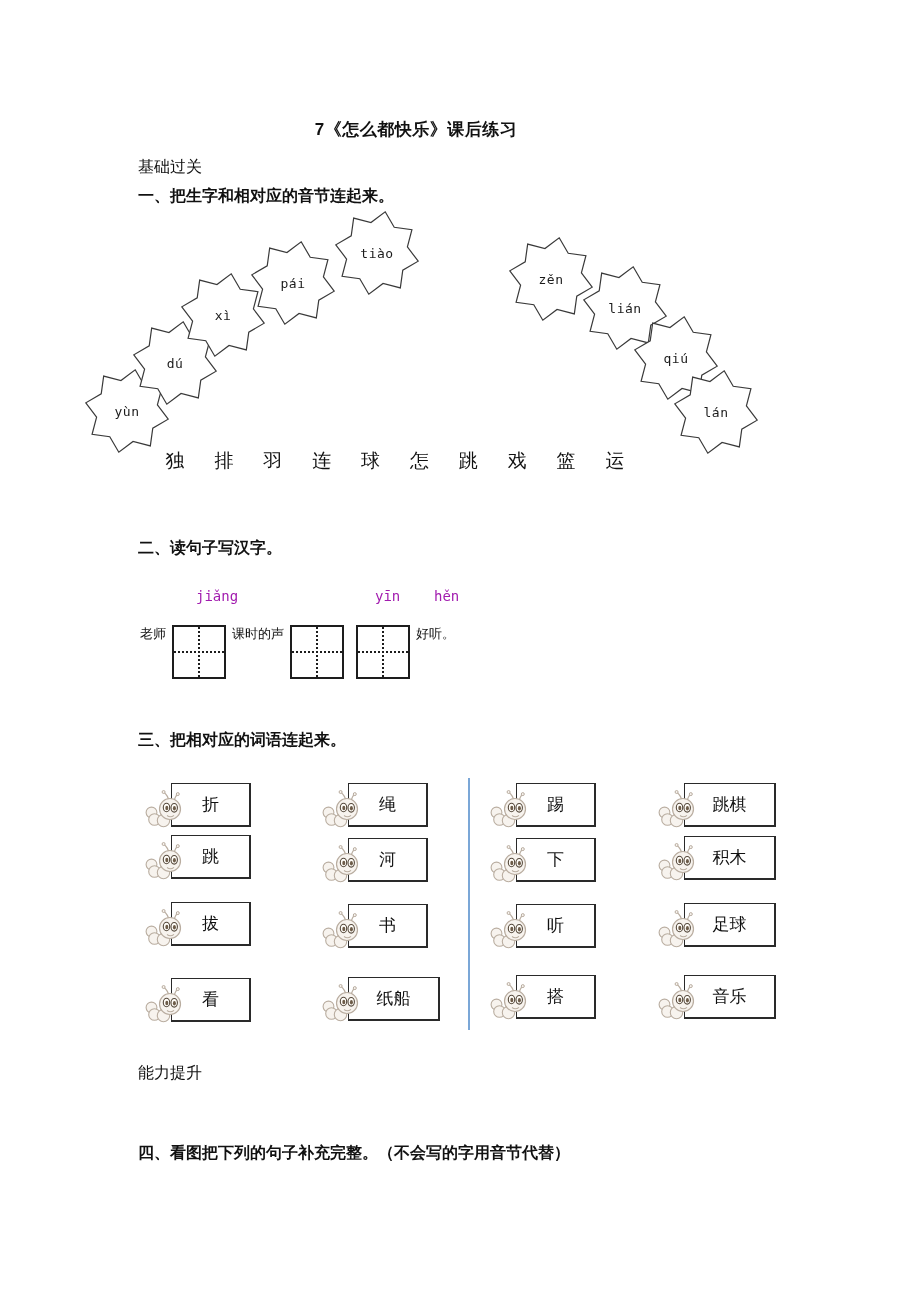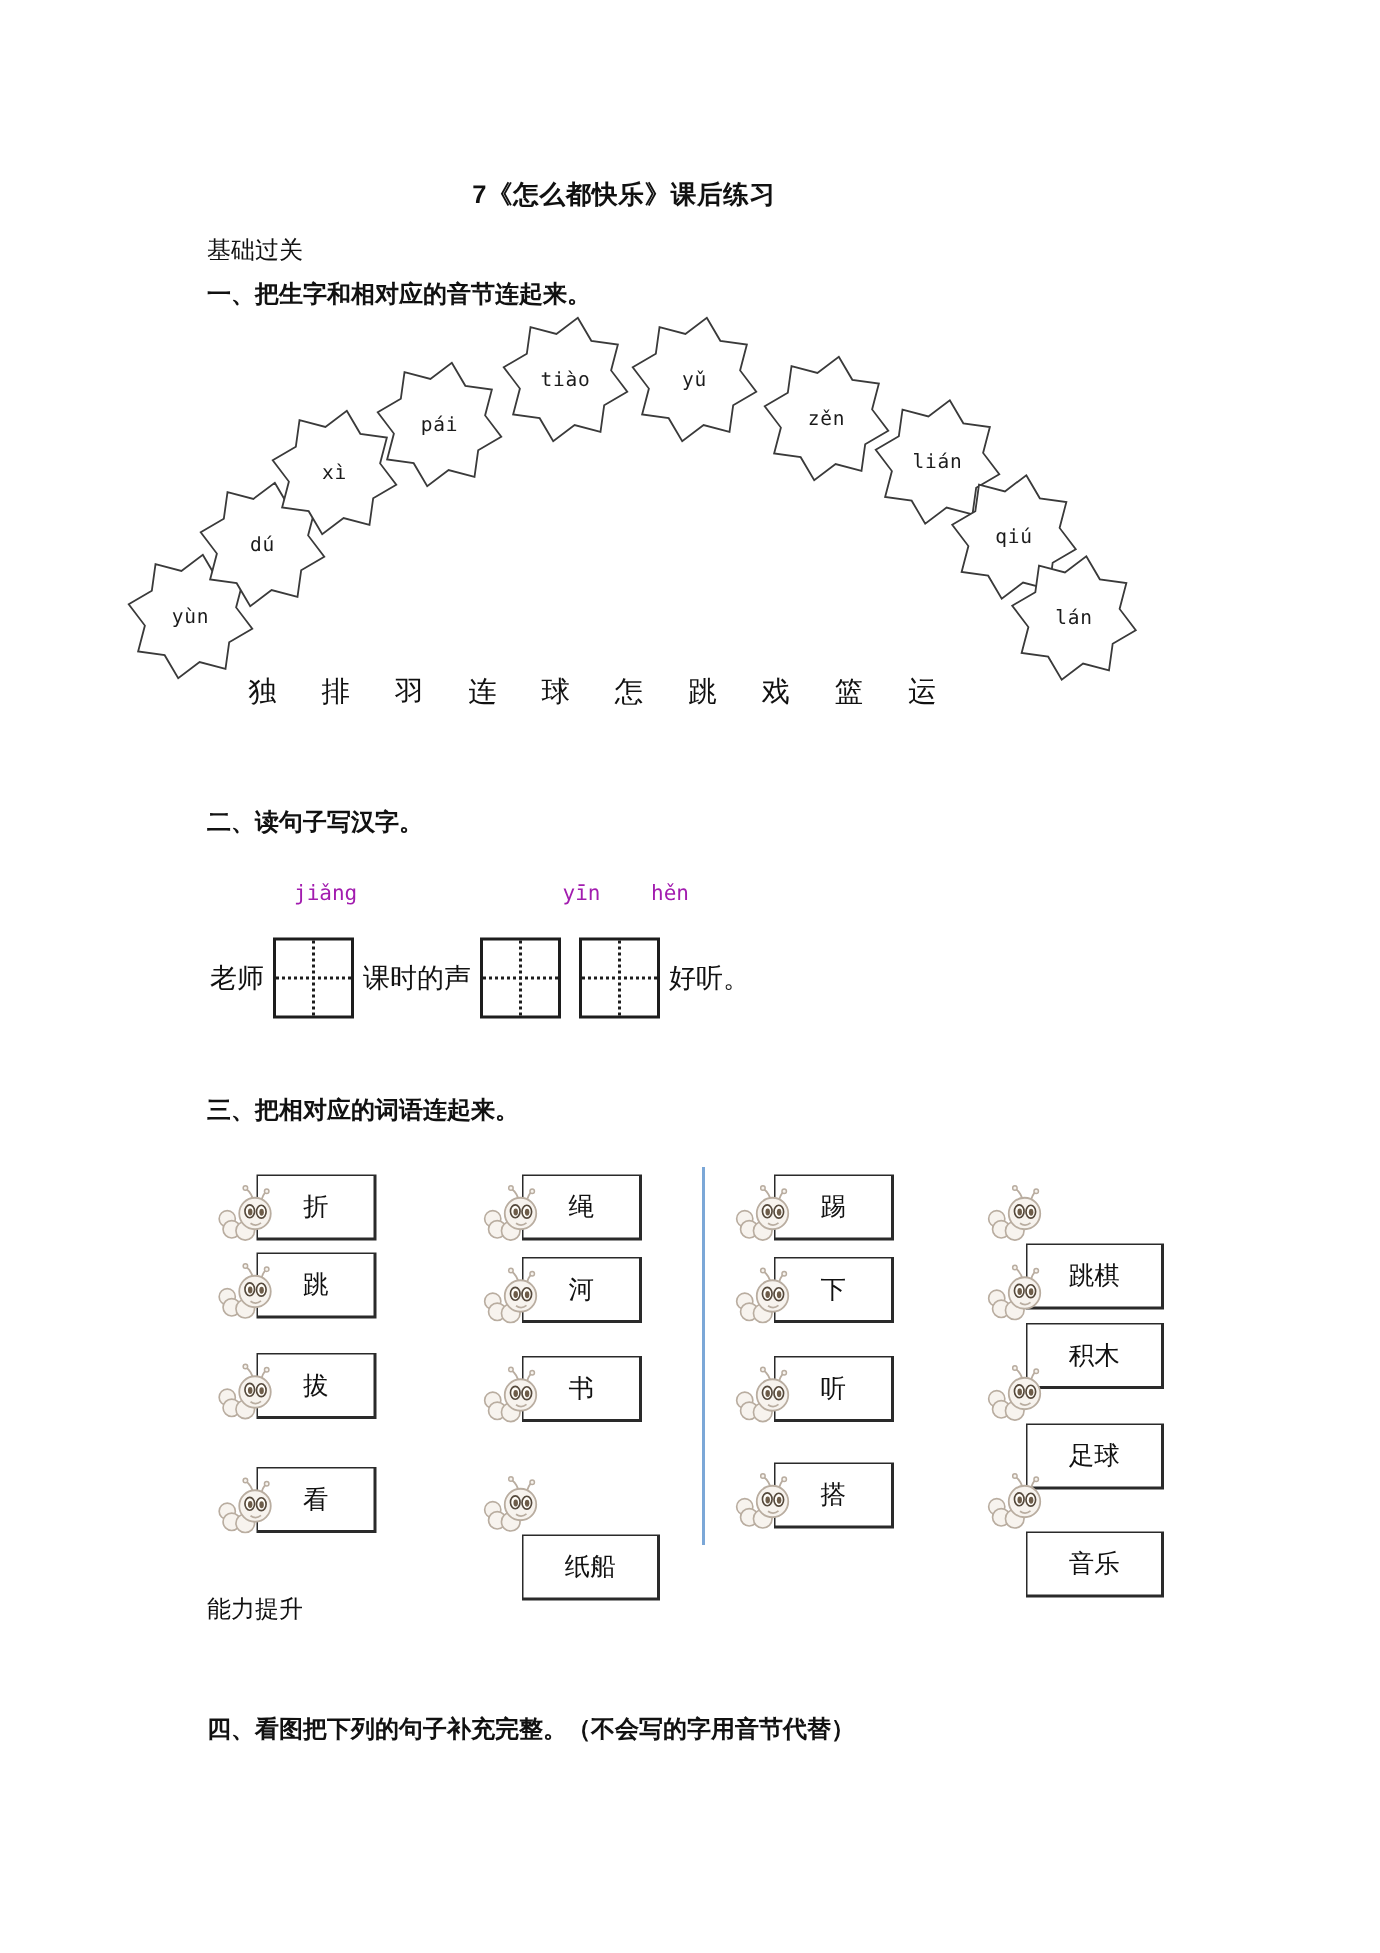--- a/index.html
+++ b/index.html
@@ -78,23 +78,23 @@
     font-family:"Liberation Sans","DejaVu Sans",sans-serif;
     font-size:19px;
   }
   .hanzi-row span{width:20px; text-align:center;}
 
   
   .s2-line{
     position:absolute;
     left:140px; top:625px;
     display:flex;
-    align-items:center;
-    font-family:"Liberation Sans","DejaVu Sans",sans-serif;
-    font-size:18px;
+    align-items:flex-start;
+    font-family:"Liberation Sans","DejaVu Sans",sans-serif;
+    font-size:13px;
     z-index:2;
   }
   .s2-line .txt{white-space:nowrap;}
   .tzg{
     position:relative;
     width:54px; height:54px;
     border:2px solid #1d1d1d;
     background:transparent;
     margin:0 6px;
     box-sizing:border-box;
@@ -143,21 +143,21 @@
     border-bottom-width:2px;
     display:flex;
     align-items:center;
     justify-content:center;
     font-family:"Liberation Sans","DejaVu Sans",sans-serif;
     font-size:17px;
     color:#111;
     z-index:2;
     background:transparent;
   }
-  .wbox.wide{width:92px;margin-top:46px;}
+  .wbox.wide{width:92px;}
   .divider{
     position:absolute;
     left:468px; top:778px;
     width:2px; height:252px;
     background:#7ba7d7;
   }
 </style>
 </head>
 <body>
 
@@ -192,26 +192,20 @@
         <svg viewBox="0 0 86 86">
           <path d="M51.19,1.81 L60.22,17.22 L77.92,19.67 L73.40,36.95 L84.19,51.19 L68.78,60.22 L66.33,77.92 L49.05,73.40 L34.81,84.19 L25.78,68.78 L8.08,66.33 L12.60,49.05 L1.81,34.81 L17.22,25.78 L19.67,8.08 L36.95,12.60 Z" fill="#ffffff" stroke="#3a3a3a" stroke-width="1.2" stroke-linejoin="miter"></path>
         </svg>
         <div class="lbl">pái</div>
       </div>
       <div class="star" style="left: 334px; top: 210px;">
         <svg viewBox="0 0 86 86">
           <path d="M51.19,1.81 L60.22,17.22 L77.92,19.67 L73.40,36.95 L84.19,51.19 L68.78,60.22 L66.33,77.92 L49.05,73.40 L34.81,84.19 L25.78,68.78 L8.08,66.33 L12.60,49.05 L1.81,34.81 L17.22,25.78 L19.67,8.08 L36.95,12.60 Z" fill="#ffffff" stroke="#3a3a3a" stroke-width="1.2" stroke-linejoin="miter"></path>
         </svg>
         <div class="lbl">tiào</div>
-      </div>
-      <div class="star" style="left: 420px; top: 210px;">
-        <svg viewBox="0 0 86 86">
-          <path d="M51.19,1.81 L60.22,17.22 L77.92,19.67 L73.40,36.95 L84.19,51.19 L68.78,60.22 L66.33,77.92 L49.05,73.40 L34.81,84.19 L25.78,68.78 L8.08,66.33 L12.60,49.05 L1.81,34.81 L17.22,25.78 L19.67,8.08 L36.95,12.60 Z" fill="#ffffff" stroke="#3a3a3a" stroke-width="1.2" stroke-linejoin="miter"></path>
-        </svg>
-        <div class="lbl">yǔ</div>
       </div>
       <div class="star" style="left: 508px; top: 236px;">
         <svg viewBox="0 0 86 86">
           <path d="M51.19,1.81 L60.22,17.22 L77.92,19.67 L73.40,36.95 L84.19,51.19 L68.78,60.22 L66.33,77.92 L49.05,73.40 L34.81,84.19 L25.78,68.78 L8.08,66.33 L12.60,49.05 L1.81,34.81 L17.22,25.78 L19.67,8.08 L36.95,12.60 Z" fill="#ffffff" stroke="#3a3a3a" stroke-width="1.2" stroke-linejoin="miter"></path>
         </svg>
         <div class="lbl">zěn</div>
       </div>
       <div class="star" style="left: 582px; top: 265px;">
         <svg viewBox="0 0 86 86">
           <path d="M51.19,1.81 L60.22,17.22 L77.92,19.67 L73.40,36.95 L84.19,51.19 L68.78,60.22 L66.33,77.92 L49.05,73.40 L34.81,84.19 L25.78,68.78 L8.08,66.33 L12.60,49.05 L1.81,34.81 L17.22,25.78 L19.67,8.08 L36.95,12.60 Z" fill="#ffffff" stroke="#3a3a3a" stroke-width="1.2" stroke-linejoin="miter"></path>

